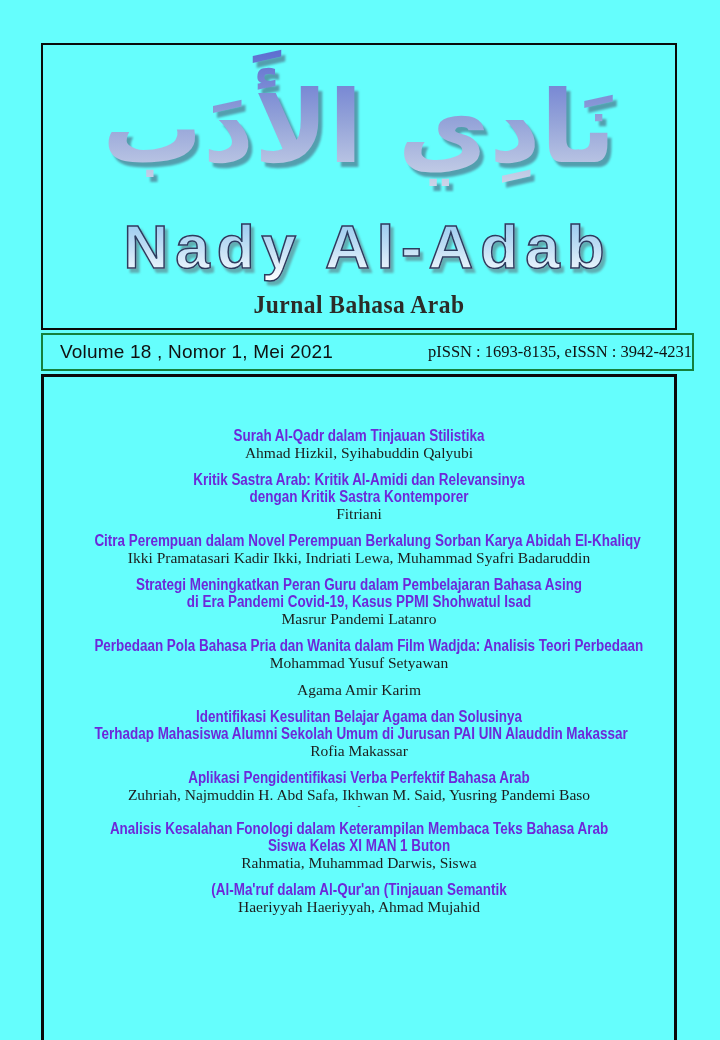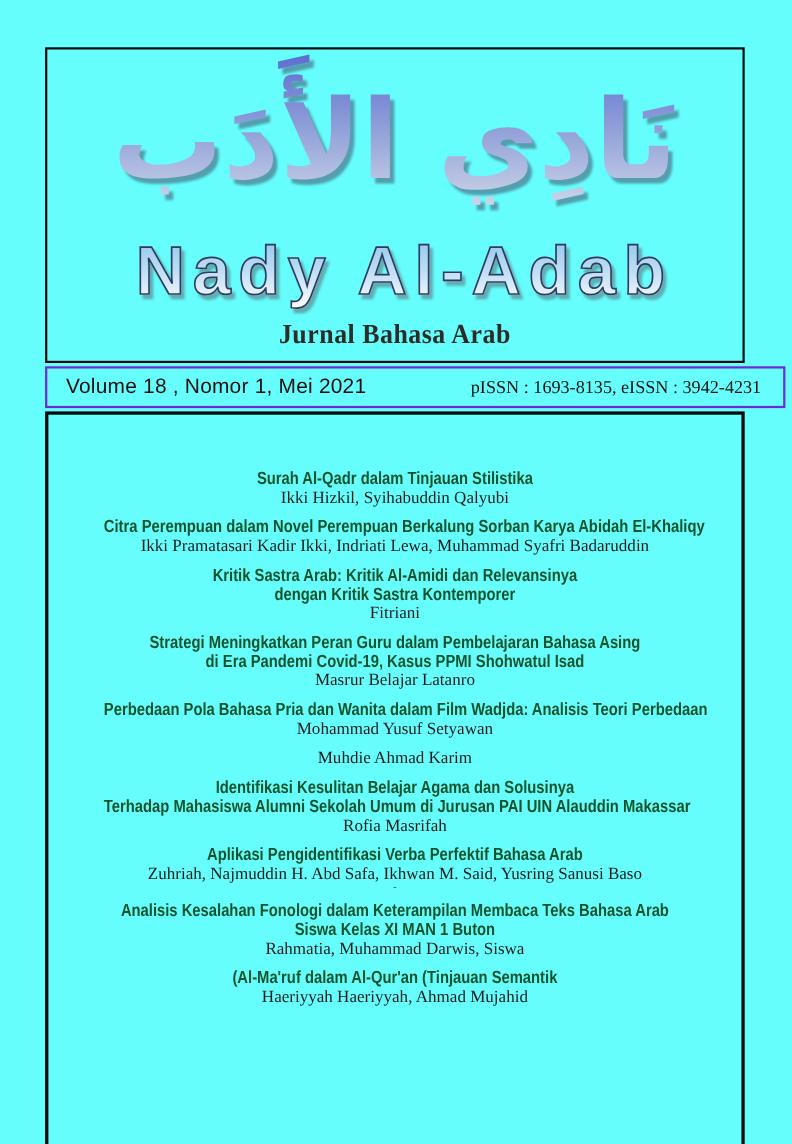--- a/index.html
+++ b/index.html
@@ -67,25 +67,25 @@
     transform: scaleX(0.94);
   }
 
   
   .issue-bar {
     position: absolute;
     left: 41px;
     top: 333px;
     width: 632px;
     height: 34px;
-    border: 2px solid #6d28d9;
+    border: 2px solid #15803d;
     display: flex;
     align-items: center;
     justify-content: space-between;
-    padding: 0 20px 0 17px;
+    padding: 0 0 0 17px;
     box-sizing: content-box;
   }
   .volume-text {
     font-family: "Liberation Sans", sans-serif;
     font-size: 19px;
     color: #101010;
     letter-spacing: 0.2px;
   }
   .issn-text {
     font-family: "Liberation Serif", serif;
@@ -102,21 +102,21 @@
     height: 624px;
     border: 3px solid #0a0a0a;
     text-align: center;
     padding-top: 50px;
     box-sizing: content-box;
   }
   .article {
     margin-bottom: 10px;
   }
   .article-title {
-    color: #14532d;
+    color: #6d28d9;
   }
   .title-line {
     display: block;
     font-family: "Liberation Sans", sans-serif;
     font-weight: bold;
     font-size: 16px;
     line-height: 17px;
     white-space: nowrap;
     transform: scaleX(0.84);
     transform-origin: center;
@@ -151,70 +151,70 @@
   <span class="volume-text">Volume 18 , Nomor 1,  Mei 2021</span>
   <span class="issn-text">pISSN : 1693-8135, eISSN : 3942-4231</span>
 </div>
 
 <div class="content-box">
 
   <div class="article">
     <div class="article-title">
       <span class="title-line">Surah Al-Qadr dalam Tinjauan Stilistika</span>
     </div>
-    <span class="article-authors">Ikki Hizkil, Syihabuddin Qalyubi</span>
-  </div>
-
-  <div class="article">
-    <div class="article-title">
-      <span class="title-line">Citra Perempuan dalam Novel Perempuan Berkalung Sorban Karya Abidah El-Khaliqy</span>
-    </div>
-    <span class="article-authors">Ikki Pramatasari Kadir Ikki, Indriati Lewa, Muhammad Syafri Badaruddin</span>
+    <span class="article-authors">Ahmad Hizkil, Syihabuddin Qalyubi</span>
   </div>
 
   <div class="article">
     <div class="article-title">
       <span class="title-line">Kritik Sastra Arab: Kritik Al-Amidi dan Relevansinya</span>
       <span class="title-line">dengan Kritik Sastra Kontemporer</span>
     </div>
     <span class="article-authors">Fitriani</span>
   </div>
 
   <div class="article">
     <div class="article-title">
+      <span class="title-line">Citra Perempuan dalam Novel Perempuan Berkalung Sorban Karya Abidah El-Khaliqy</span>
+    </div>
+    <span class="article-authors">Ikki Pramatasari Kadir Ikki, Indriati Lewa, Muhammad Syafri Badaruddin</span>
+  </div>
+
+  <div class="article">
+    <div class="article-title">
       <span class="title-line">Strategi Meningkatkan Peran Guru dalam Pembelajaran Bahasa Asing</span>
       <span class="title-line">di Era Pandemi Covid-19, Kasus PPMI Shohwatul Isad</span>
     </div>
-    <span class="article-authors">Masrur Belajar Latanro</span>
+    <span class="article-authors">Masrur Pandemi Latanro</span>
   </div>
 
   <div class="article">
     <div class="article-title">
       <span class="title-line">Perbedaan Pola Bahasa Pria dan Wanita dalam Film Wadjda: Analisis Teori Perbedaan</span>
     </div>
     <span class="article-authors">Mohammad Yusuf Setyawan</span>
   </div>
 
   <div class="article">
-    <span class="article-authors">Muhdie Ahmad Karim</span>
+    <span class="article-authors">Agama Amir Karim</span>
   </div>
 
   <div class="article">
     <div class="article-title">
       <span class="title-line">Identifikasi Kesulitan Belajar Agama dan Solusinya</span>
       <span class="title-line">Terhadap Mahasiswa Alumni Sekolah Umum di Jurusan PAI UIN Alauddin Makassar</span>
     </div>
-    <span class="article-authors">Rofia Masrifah</span>
+    <span class="article-authors">Rofia Makassar</span>
   </div>
 
   <div class="article">
     <div class="article-title">
       <span class="title-line">Aplikasi Pengidentifikasi Verba Perfektif Bahasa Arab</span>
     </div>
-    <span class="article-authors">Zuhriah, Najmuddin H. Abd Safa, Ikhwan M. Said, Yusring Sanusi Baso</span>
+    <span class="article-authors">Zuhriah, Najmuddin H. Abd Safa, Ikhwan M. Said, Yusring Pandemi Baso</span>
     <span class="article-note">-</span>
   </div>
 
   <div class="article">
     <div class="article-title">
       <span class="title-line">Analisis Kesalahan Fonologi dalam Keterampilan Membaca Teks Bahasa Arab</span>
       <span class="title-line">Siswa Kelas XI MAN 1 Buton</span>
     </div>
     <span class="article-authors">Rahmatia, Muhammad Darwis, Siswa</span>
   </div>

